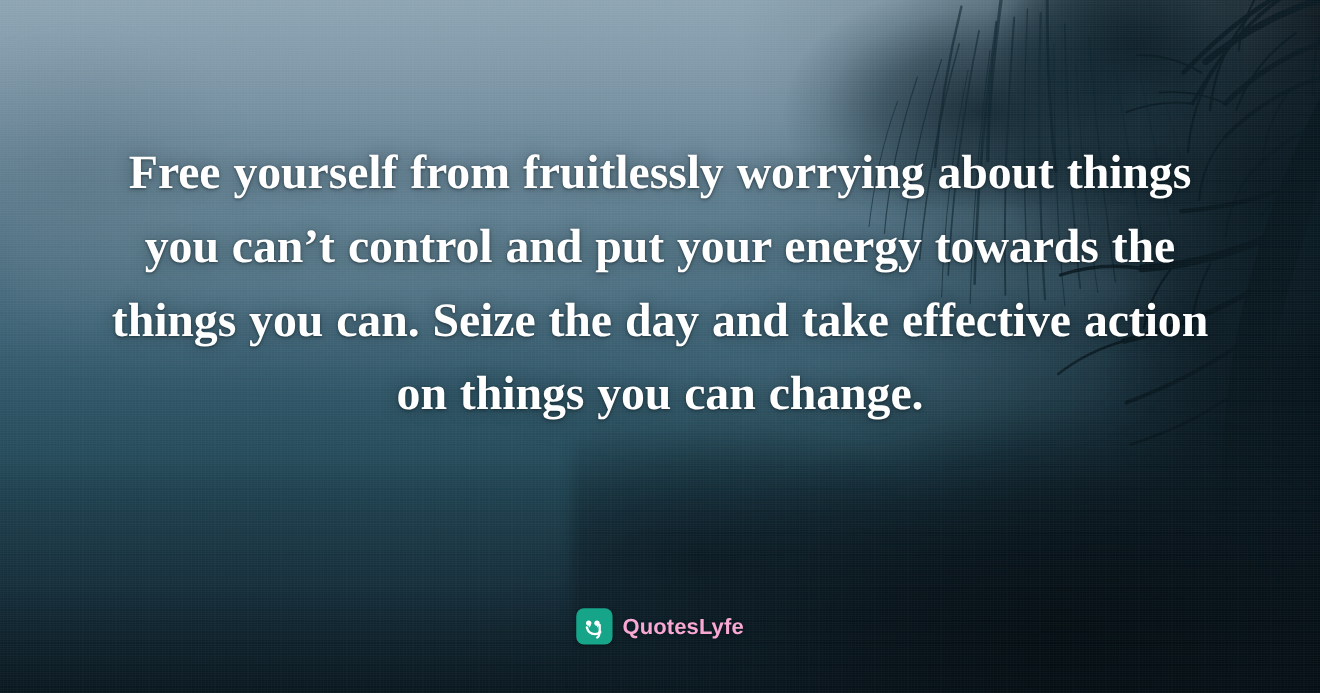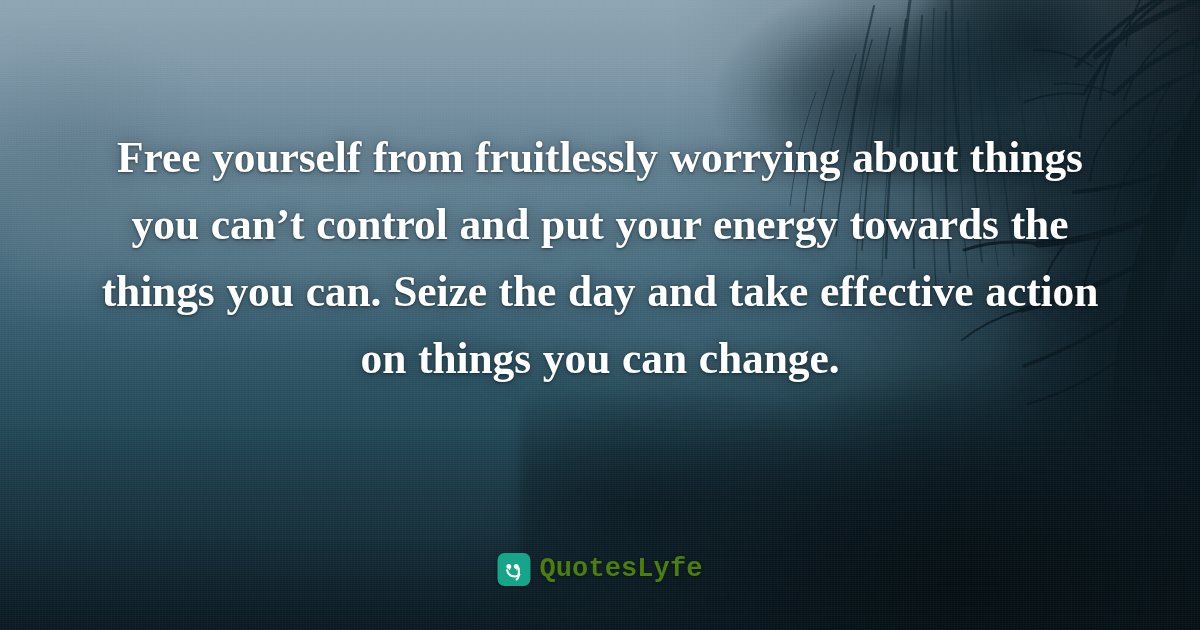--- a/index.html
+++ b/index.html
@@ -213,24 +213,24 @@
     background: #17a589;
     display: flex;
     align-items: center;
     justify-content: center;
     box-shadow: 0 1px 3px rgba(0,0,0,0.35);
     flex: none;
   }
   .brand-mark svg { display: block; }
 
   .brand-name {
-    color: #4d7c0f;
-    font-family: Liberation Mono, monospace;
+    color: #f9a8d4;
+    font-family: Liberation Sans, sans-serif;
     font-weight: bold;
-    font-size: 27px;
+    font-size: 20px;
     line-height: 1;
     letter-spacing: 0.1px;
     text-shadow: 0 1px 3px rgba(3,14,20,0.55);
     white-space: nowrap;
   }
 </style>
 </head>
 <body>
 
 <div id="stage">

